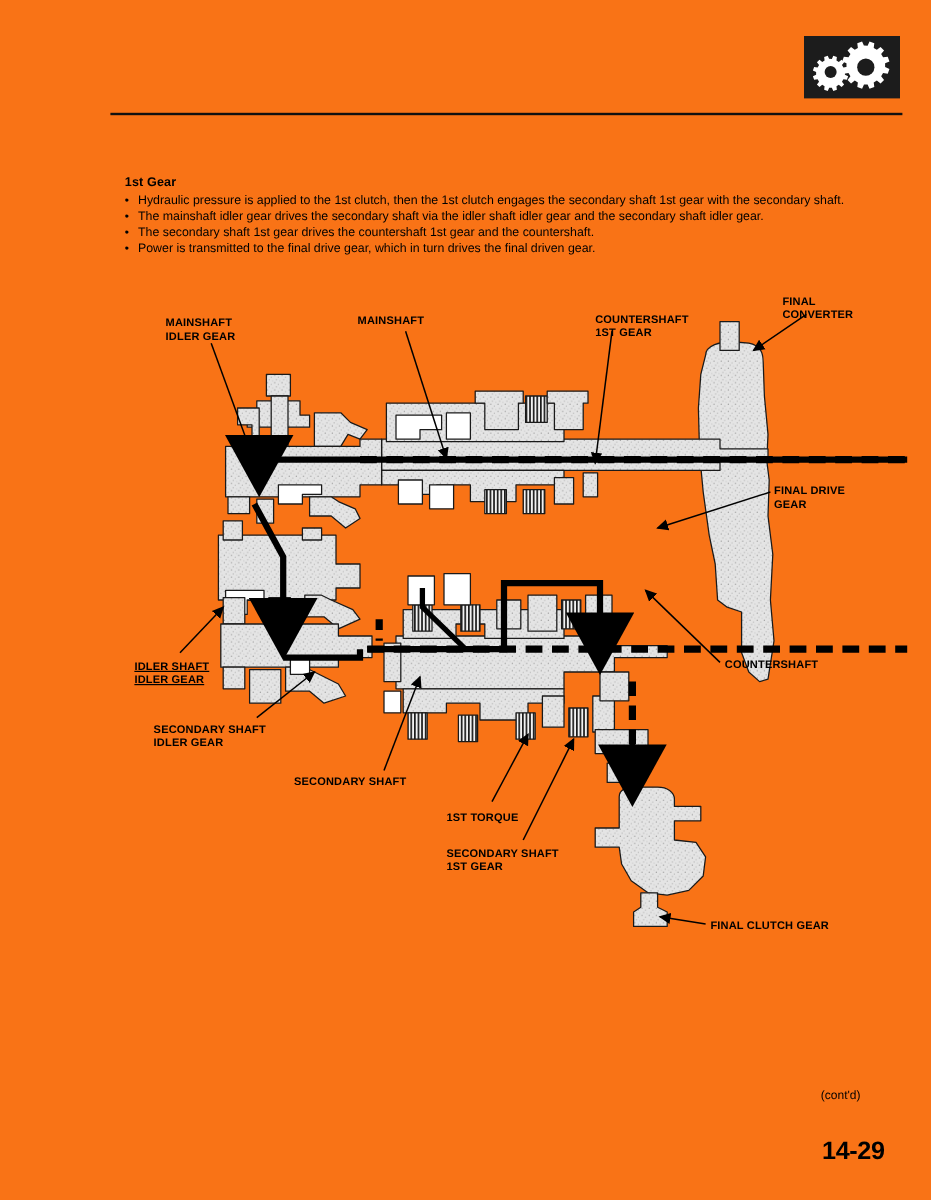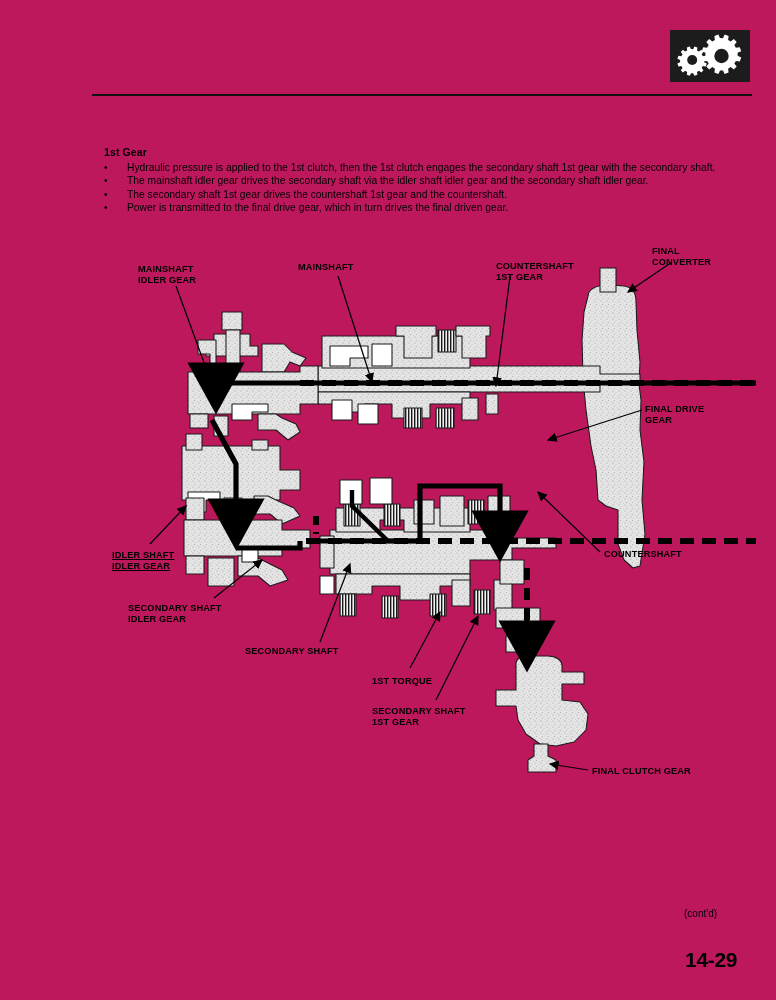--- a/index.html
+++ b/index.html
@@ -13,21 +13,21 @@
     position: relative;
     font-family: "Liberation Sans", sans-serif;
     color: #000;
     overflow: hidden;
   }
 
   
   #page {
     position: absolute;
     inset: 0;
-    background: #be185d;
+    background: #f97316;
     padding-left: 13px;
   }
 
   #header-icon-box {
     position: absolute;
     left: 670px;
     top: 30px;
     width: 80px;
     height: 52px;
     background: #1c1c1c;
@@ -63,21 +63,21 @@
     line-height: 13.4px;
     margin-bottom: 0px;
   }
   .bullet-dot {
     width: 11px;
     flex: 0 0 11px;
     text-align: left;
     font-size: 10px;
     line-height: 13.4px;
   }
-  .bullet-text { flex: 1 1 auto; margin-left: 12px; }
+  .bullet-text { flex: 1 1 auto; }
 
   
   #diagram {
     position: absolute;
     left: 0;
     top: 0;
     width: 776px;
     height: 1000px;
     pointer-events: none;
   }

